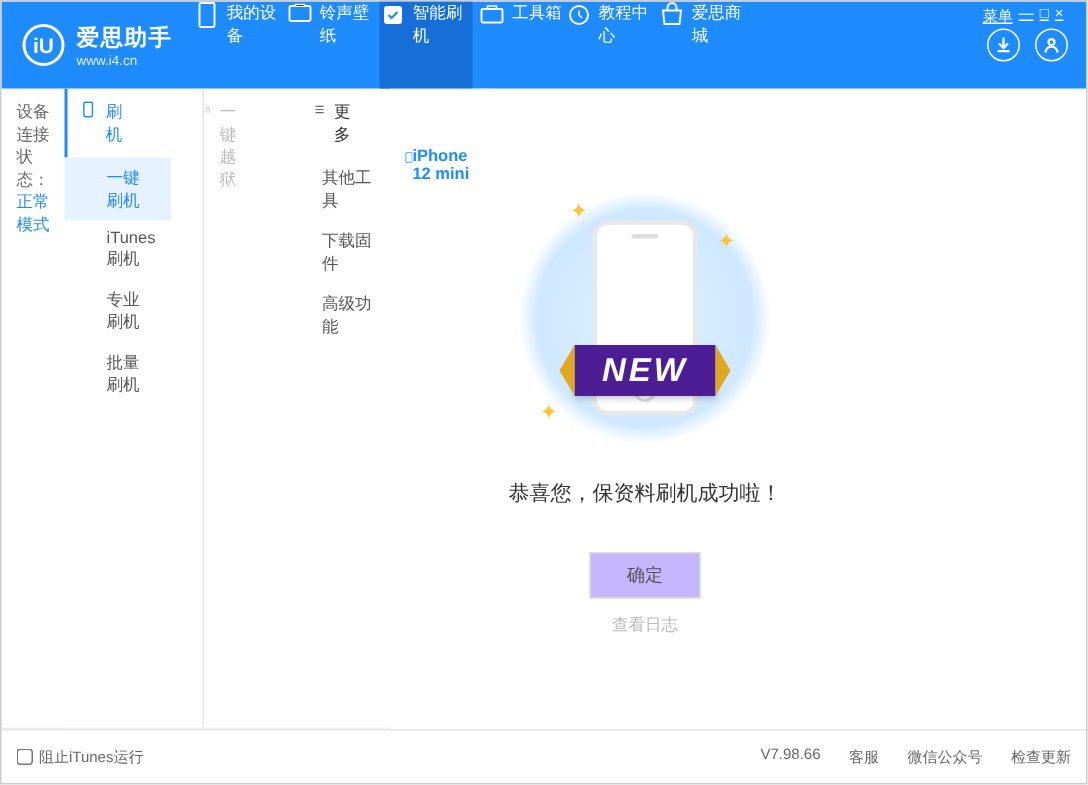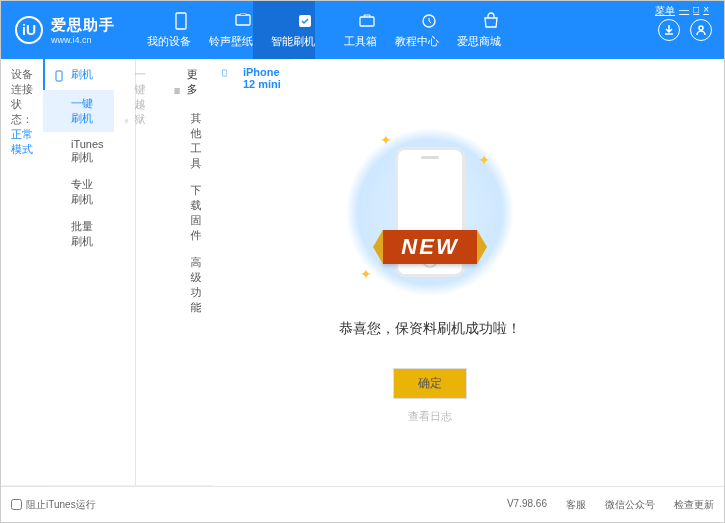--- a/index.html
+++ b/index.html
@@ -4,53 +4,53 @@
 <style>
 * { margin: 0; padding: 0; box-sizing: border-box; font-family: "Microsoft YaHei", sans-serif; }
 body { background: #fff; width: 725px; height: 523px; overflow: hidden; display: flex; flex-direction: column; border: 1px solid #ccc; }
 .header { background: #1e8cff; height: 58px; display: flex; align-items: center; color: #fff; }
 .logo-area { display: flex; align-items: center; padding: 0 14px; gap: 8px; }
 .logo-circle { width: 28px; height: 28px; border: 2px solid #fff; border-radius: 50%; display: flex; align-items: center; justify-content: center; font-weight: bold; font-size: 14px; }
 .logo-text { display: flex; flex-direction: column; }
 .app-name { font-size: 15px; font-weight: bold; letter-spacing: 1px; }
 .app-url { font-size: 9px; opacity: 0.85; }
 .nav-tabs { display: flex; height: 100%; }
-.nav-tab { width: 62px; display: flex; flex-direction: column; align-items: flex-end; justify-content: center; gap: 4px; font-size: 11px; cursor: pointer; color: #fff; }
+.nav-tab { width: 62px; display: flex; align-items: flex-start; justify-content: center; gap: 4px; font-size: 11px; cursor: pointer; color: #fff; }
 .nav-tab.active { background: #156fd6; }
 .nav-icon { width: 20px; height: 18px; display: flex; align-items: center; justify-content: center; }
 .header-right { margin-left: auto; display: flex; align-items: center; gap: 10px; padding-right: 12px; }
 .win-controls { position: absolute; top: 4px; right: 16px; display: flex; gap: 4px; font-size: 10px; color: #fff; text-decoration: underline; }
 .circle-btn { width: 22px; height: 22px; border: 1.5px solid #fff; border-radius: 50%; display: flex; align-items: center; justify-content: center; font-size: 12px; }
 .body { flex: 1; display: flex; overflow: hidden; }
 .sidebar { width: 135px; border-right: 1px solid #e5e5e5; display: flex; flex-direction: row; font-size: 11px; }
 .conn-status { padding: 8px 10px; font-size: 11px; color: #666; border-bottom: 1px solid #eee; }
 .conn-status .mode { color: #1e8cff; }
 .side-section { border-bottom: 1px solid #f0f0f0; }
-.side-header { display: flex; align-items: flex-end; gap: 6px; padding: 8px 10px; color: #333; font-size: 11px; }
+.side-header { display: flex; align-items: flex-start; gap: 6px; padding: 8px 22px; color: #333; font-size: 11px; }
 .side-header.blue { border-left: 2px solid #1e8cff; color: #1e8cff; padding-left: 8px; }
 .side-item { padding: 6px 10px 6px 28px; color: #555; cursor: pointer; font-size: 11px; }
 .side-item.active { background: #e6f2ff; color: #1e8cff; }
 .side-note { padding: 4px 10px 6px 28px; color: #aaa; font-size: 10px; line-height: 1.3; }
 .checkbox-row { padding: 8px 6px; display: flex; gap: 10px; border: 2px solid #d32f2f; margin: 2px 4px; font-size: 10px; }
 .checkbox-row label { display: flex; align-items: center; gap: 3px; color: #555; cursor: pointer; }
 .device-block { padding: 6px 10px; border-top: 1px solid #eee; }
-.device-name { color: #1e8cff; font-size: 11px; font-weight: bold; display: flex; align-items: flex-start; gap: 16px; }
+.device-name { color: #1e8cff; font-size: 11px; font-weight: bold; display: flex; align-items: flex-start; gap: 0; margin-top: 32px; }
 .main { flex: 1; display: flex; flex-direction: column; align-items: center; justify-content: center; position: relative; }
 .success-illus { width: 180px; height: 180px; position: relative; display: flex; align-items: center; justify-content: center; }
 .halo { position: absolute; width: 170px; height: 170px; border-radius: 50%; background: radial-gradient(circle, #dff0ff 0%, #cfe8ff 60%, transparent 70%); }
 .phone { position: absolute; width: 70px; height: 130px; background: #fff; border-radius: 10px; border: 3px solid #e8e8e8; z-index: 2; }
 .phone::before { content: ""; position: absolute; top: 6px; left: 50%; transform: translateX(-50%); width: 18px; height: 3px; background: #ddd; border-radius: 2px; }
 .phone::after { content: ""; position: absolute; bottom: 6px; left: 50%; transform: translateX(-50%); width: 12px; height: 12px; border: 2px solid #ddd; border-radius: 50%; }
-.new-banner { position: absolute; bottom: 38px; z-index: 3; background: #c2410c; color: #fff; font-weight: 900; font-size: 22px; padding: 4px 18px; letter-spacing: 2px; font-style: italic; box-shadow: 0 2px 4px rgba(0,0,0,0.2); }
+.new-banner { position: absolute; bottom: 38px; z-index: 3; background: #4c1d95; color: #fff; font-weight: 900; font-size: 22px; padding: 4px 18px; letter-spacing: 2px; font-style: italic; box-shadow: 0 2px 4px rgba(0,0,0,0.2); }
 .new-banner::before, .new-banner::after { content: ""; position: absolute; top: 0; width: 0; height: 0; border-top: 17px solid transparent; border-bottom: 17px solid transparent; }
 .new-banner::before { left: -10px; border-right: 10px solid #e0a820; }
 .new-banner::after { right: -10px; border-left: 10px solid #e0a820; }
 .sparkle { position: absolute; color: #ffc233; font-size: 14px; z-index: 4; }
 .success-msg { margin-top: 18px; font-size: 14px; color: #333; }
-.confirm-btn { margin-top: 30px; padding: 6px 24px; border: 1px solid #ddd; background: #eab308; font-size: 12px; color: #555; cursor: pointer; }
+.confirm-btn { margin-top: 30px; padding: 6px 24px; border: 1px solid #ddd; background: #c4b5fd; font-size: 12px; color: #555; cursor: pointer; }
 .log-link { margin-top: 10px; font-size: 11px; color: #bbb; cursor: pointer; }
 .footer { height: 36px; border-top: 1px solid #e5e5e5; display: flex; align-items: center; font-size: 10px; color: #666; padding: 0 10px; }
 .footer label { display: flex; align-items: center; gap: 4px; }
 .footer-right { margin-left: auto; display: flex; gap: 19px; }
 input[type=checkbox] { accent-color: #1e8cff; width: 11px; height: 11px; }
 </style>
 </head>
 <body>
 
 <div class="win-controls">

